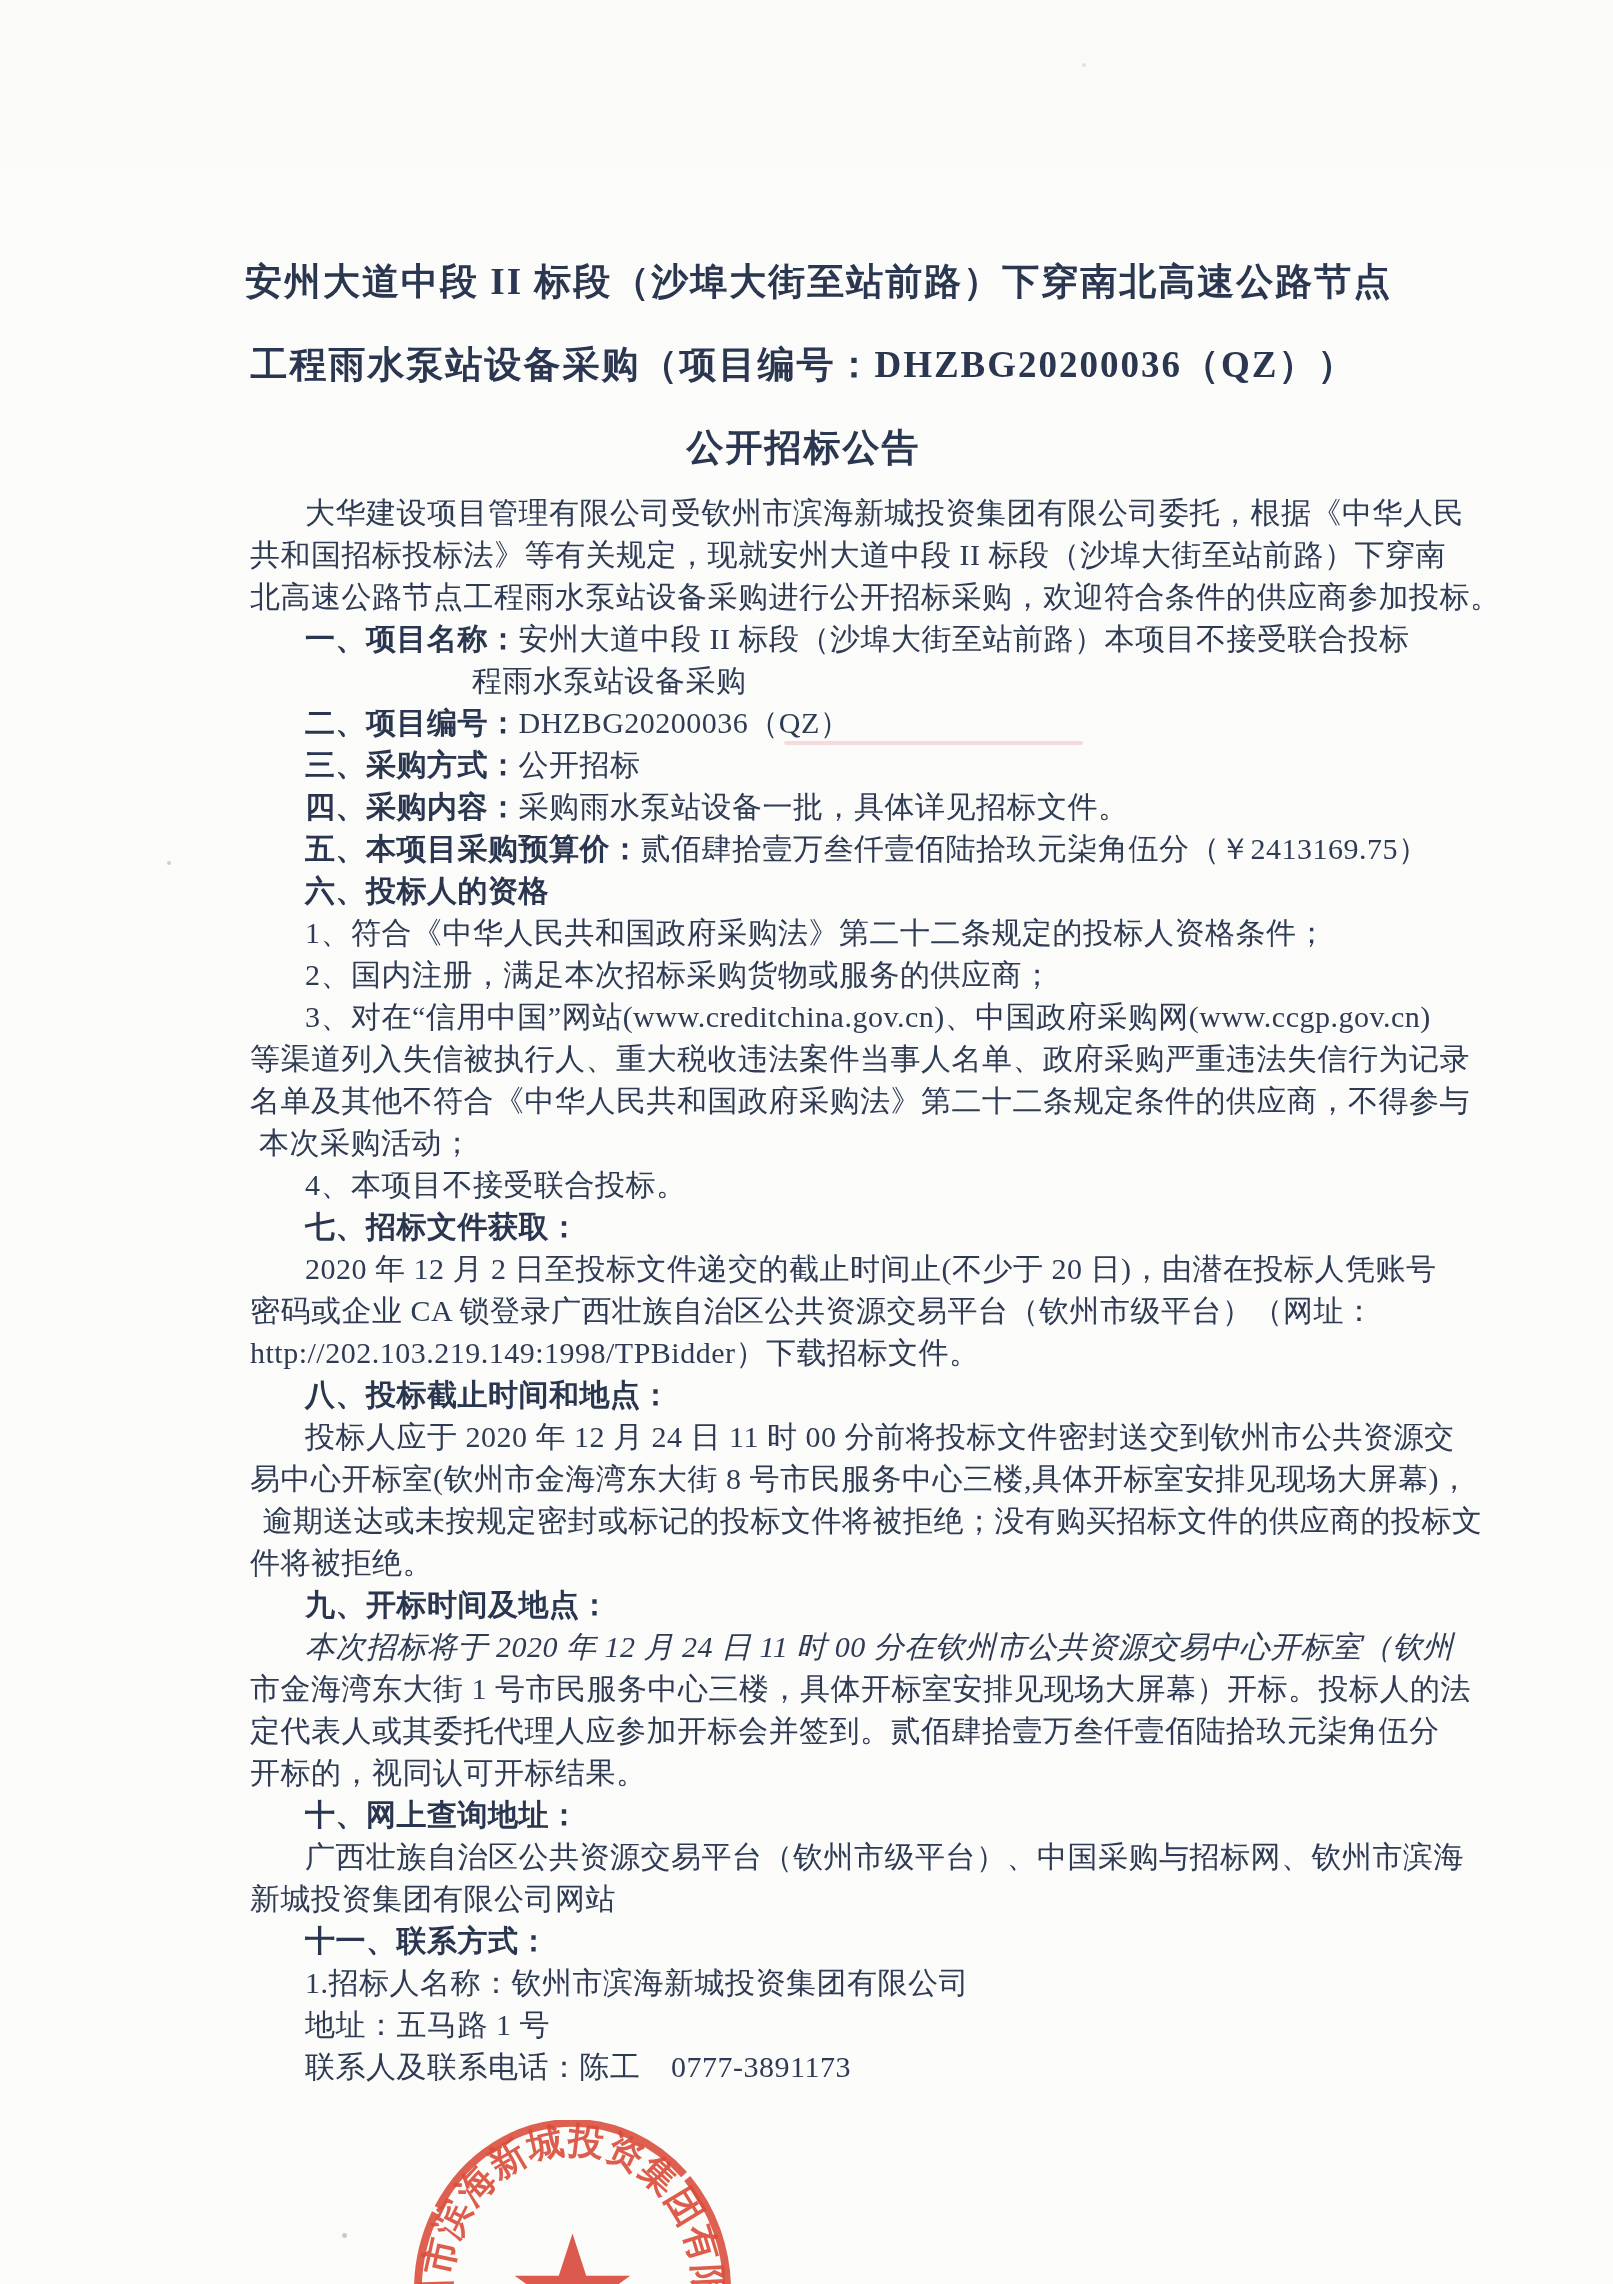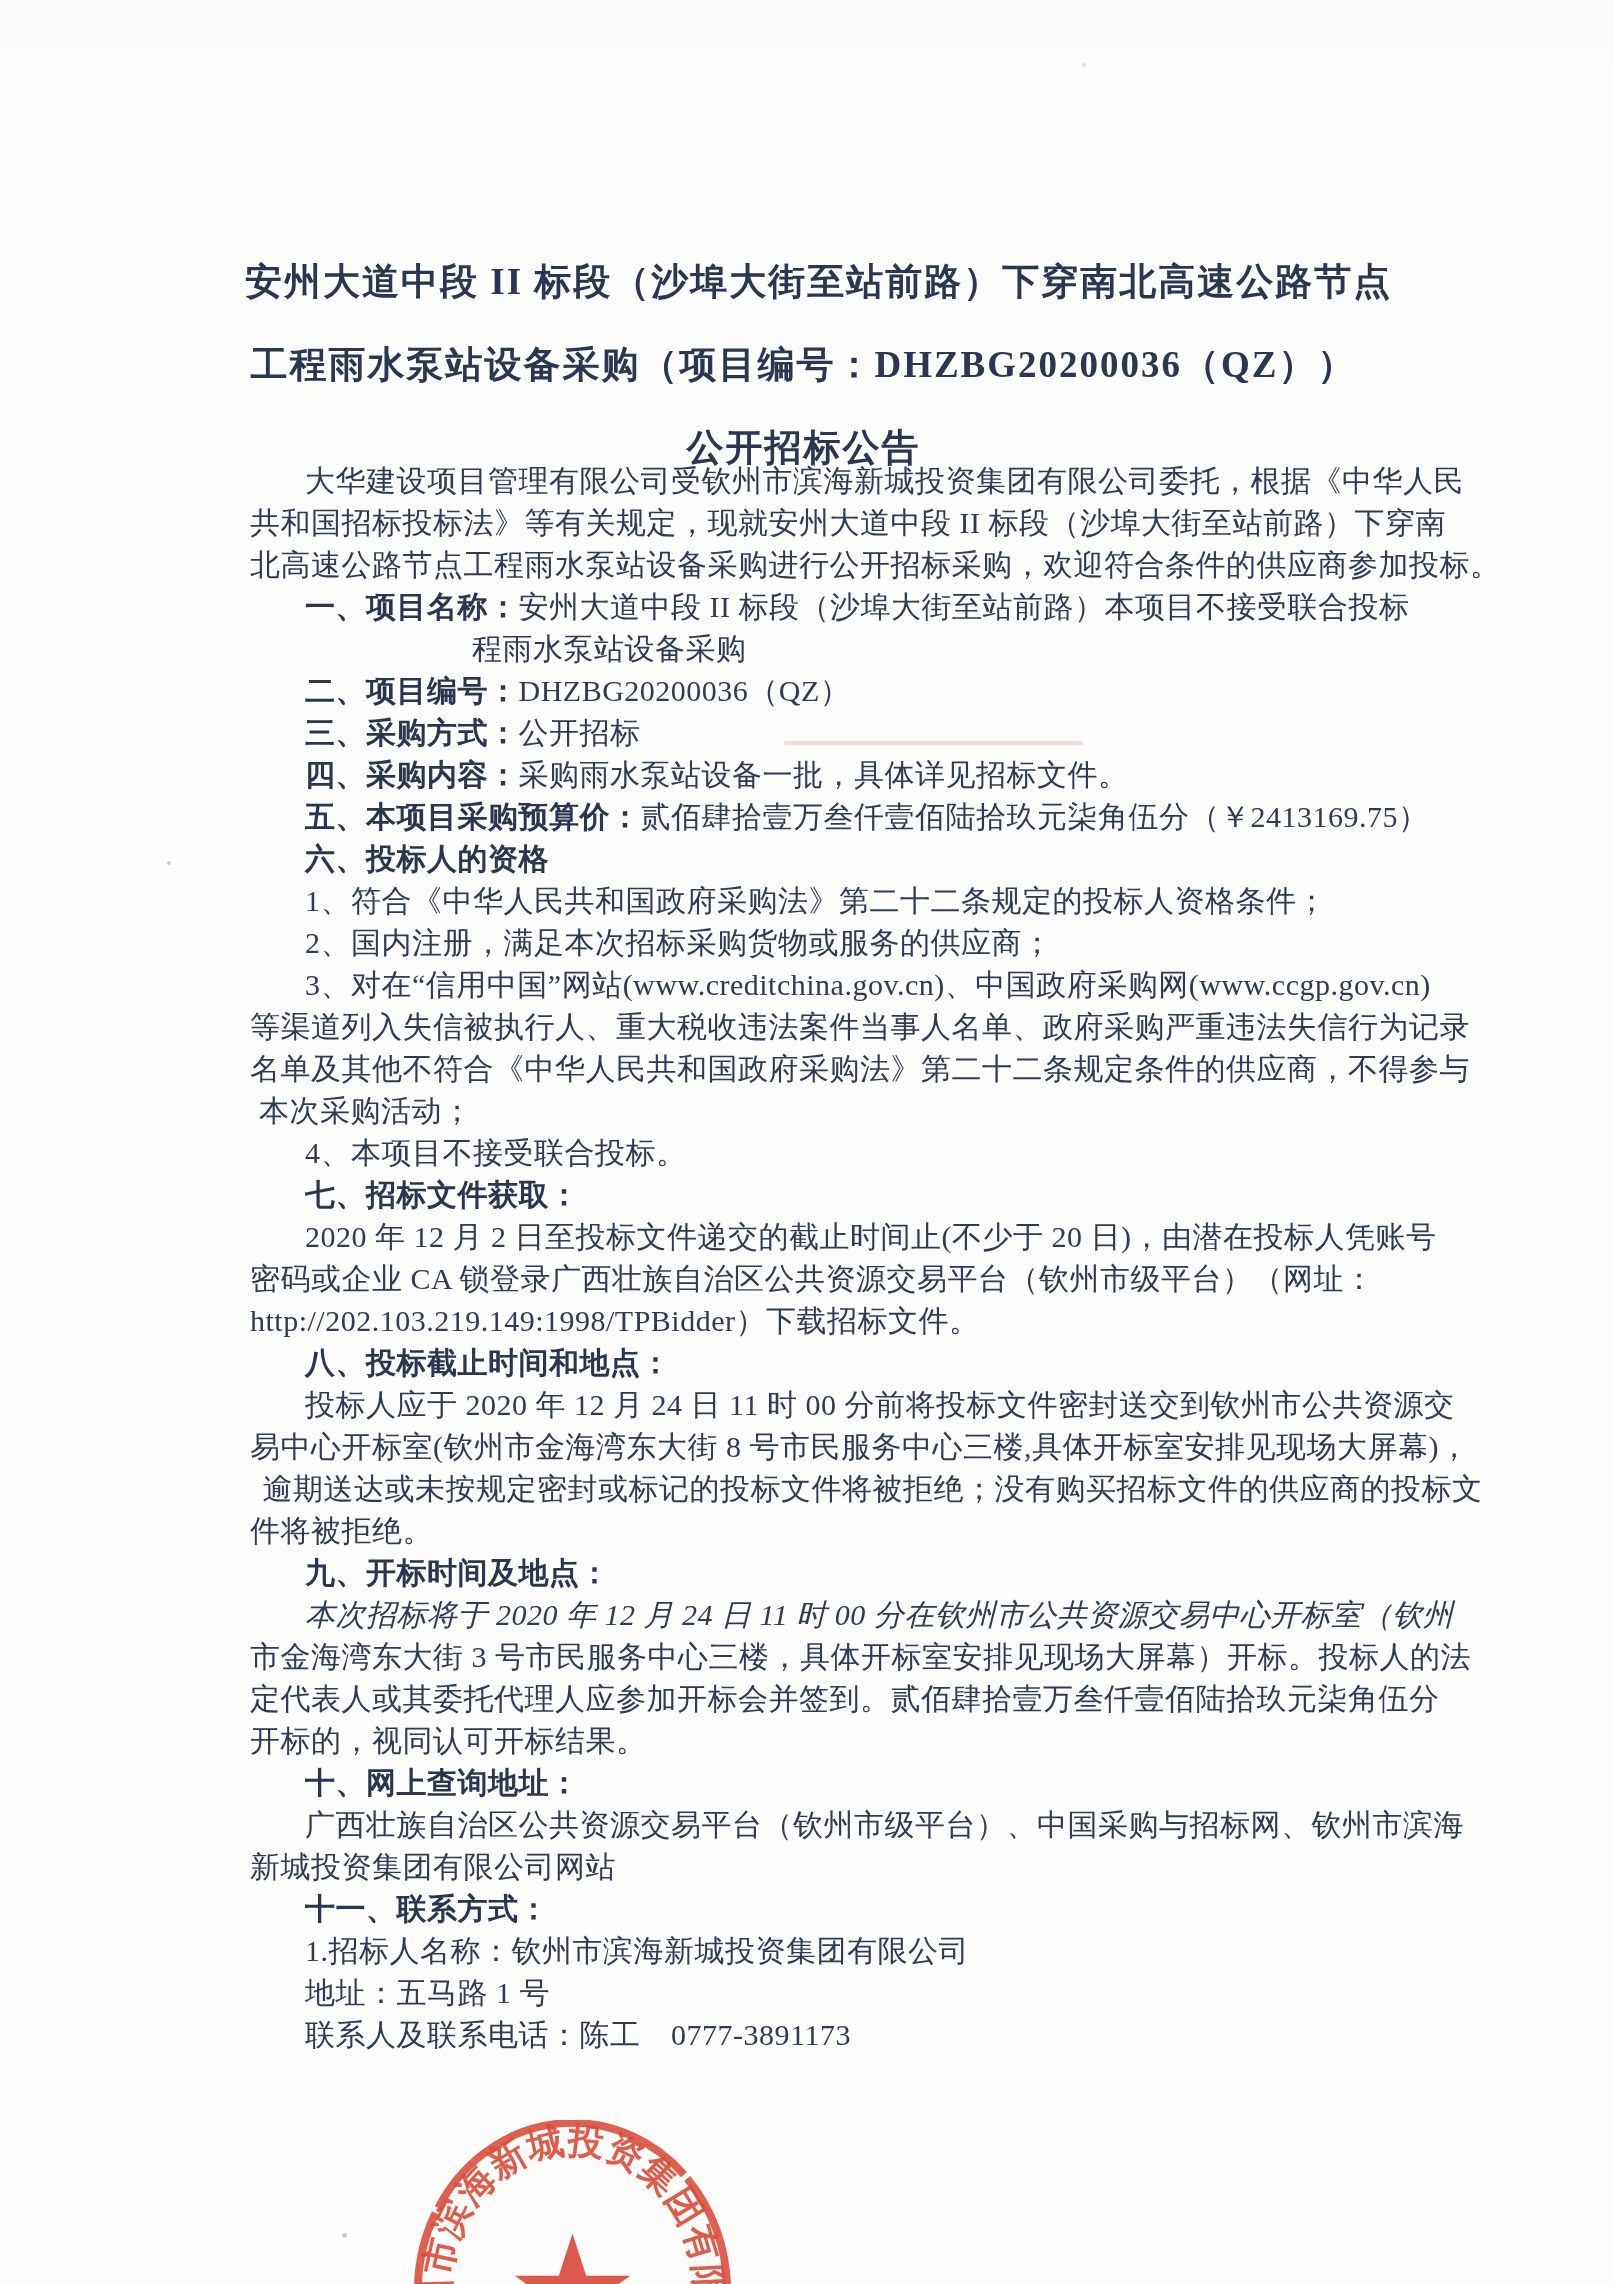--- a/index.html
+++ b/index.html
@@ -26,21 +26,21 @@
     letter-spacing: 2px;
     color: #2b3750;
   }
   .title-line {
     height: 83px; line-height: 83px;
     white-space: nowrap;
   }
   
   .body-lines {
     position: absolute;
-    left: 250px; top: 460px; width: 1245px;
+    left: 250px; top: 492px; width: 1245px;
     font-size: 30px;
     letter-spacing: 0.5px;
   }
   .doc-line {
     height: 42px; line-height: 42px;
     white-space: nowrap;
   }
   .doc-line .label { font-weight: bold; color: #2a3650; }
   
   .seal {
@@ -150,21 +150,21 @@
       <div class="doc-line" style="padding-left: 0px;">
       <span class="text">件将被拒绝。</span>
     </div>
       <div class="doc-line" style="padding-left: 55px;">
       <span class="label">九、开标时间及地点：</span><span class="text"></span>
     </div>
       <div class="doc-line" style="padding-left: 55px; font-style: italic;">
       <span class="text">本次招标将于 2020 年 12 月 24 日 11 时 00 分在钦州市公共资源交易中心开标室（钦州</span>
     </div>
       <div class="doc-line" style="padding-left: 0px;">
-      <span class="text">市金海湾东大街 3 号市民服务中心三楼，具体开标室安排见现场大屏幕）开标。投标人的法</span>
+      <span class="text">市金海湾东大街 1 号市民服务中心三楼，具体开标室安排见现场大屏幕）开标。投标人的法</span>
     </div>
       <div class="doc-line" style="padding-left: 0px;">
       <span class="text">定代表人或其委托代理人应参加开标会并签到。贰佰肆拾壹万叁仟壹佰陆拾玖元柒角伍分</span>
     </div>
       <div class="doc-line" style="padding-left: 0px;">
       <span class="text">开标的，视同认可开标结果。</span>
     </div>
       <div class="doc-line" style="padding-left: 55px;">
       <span class="label">十、网上查询地址：</span><span class="text"></span>
     </div>

